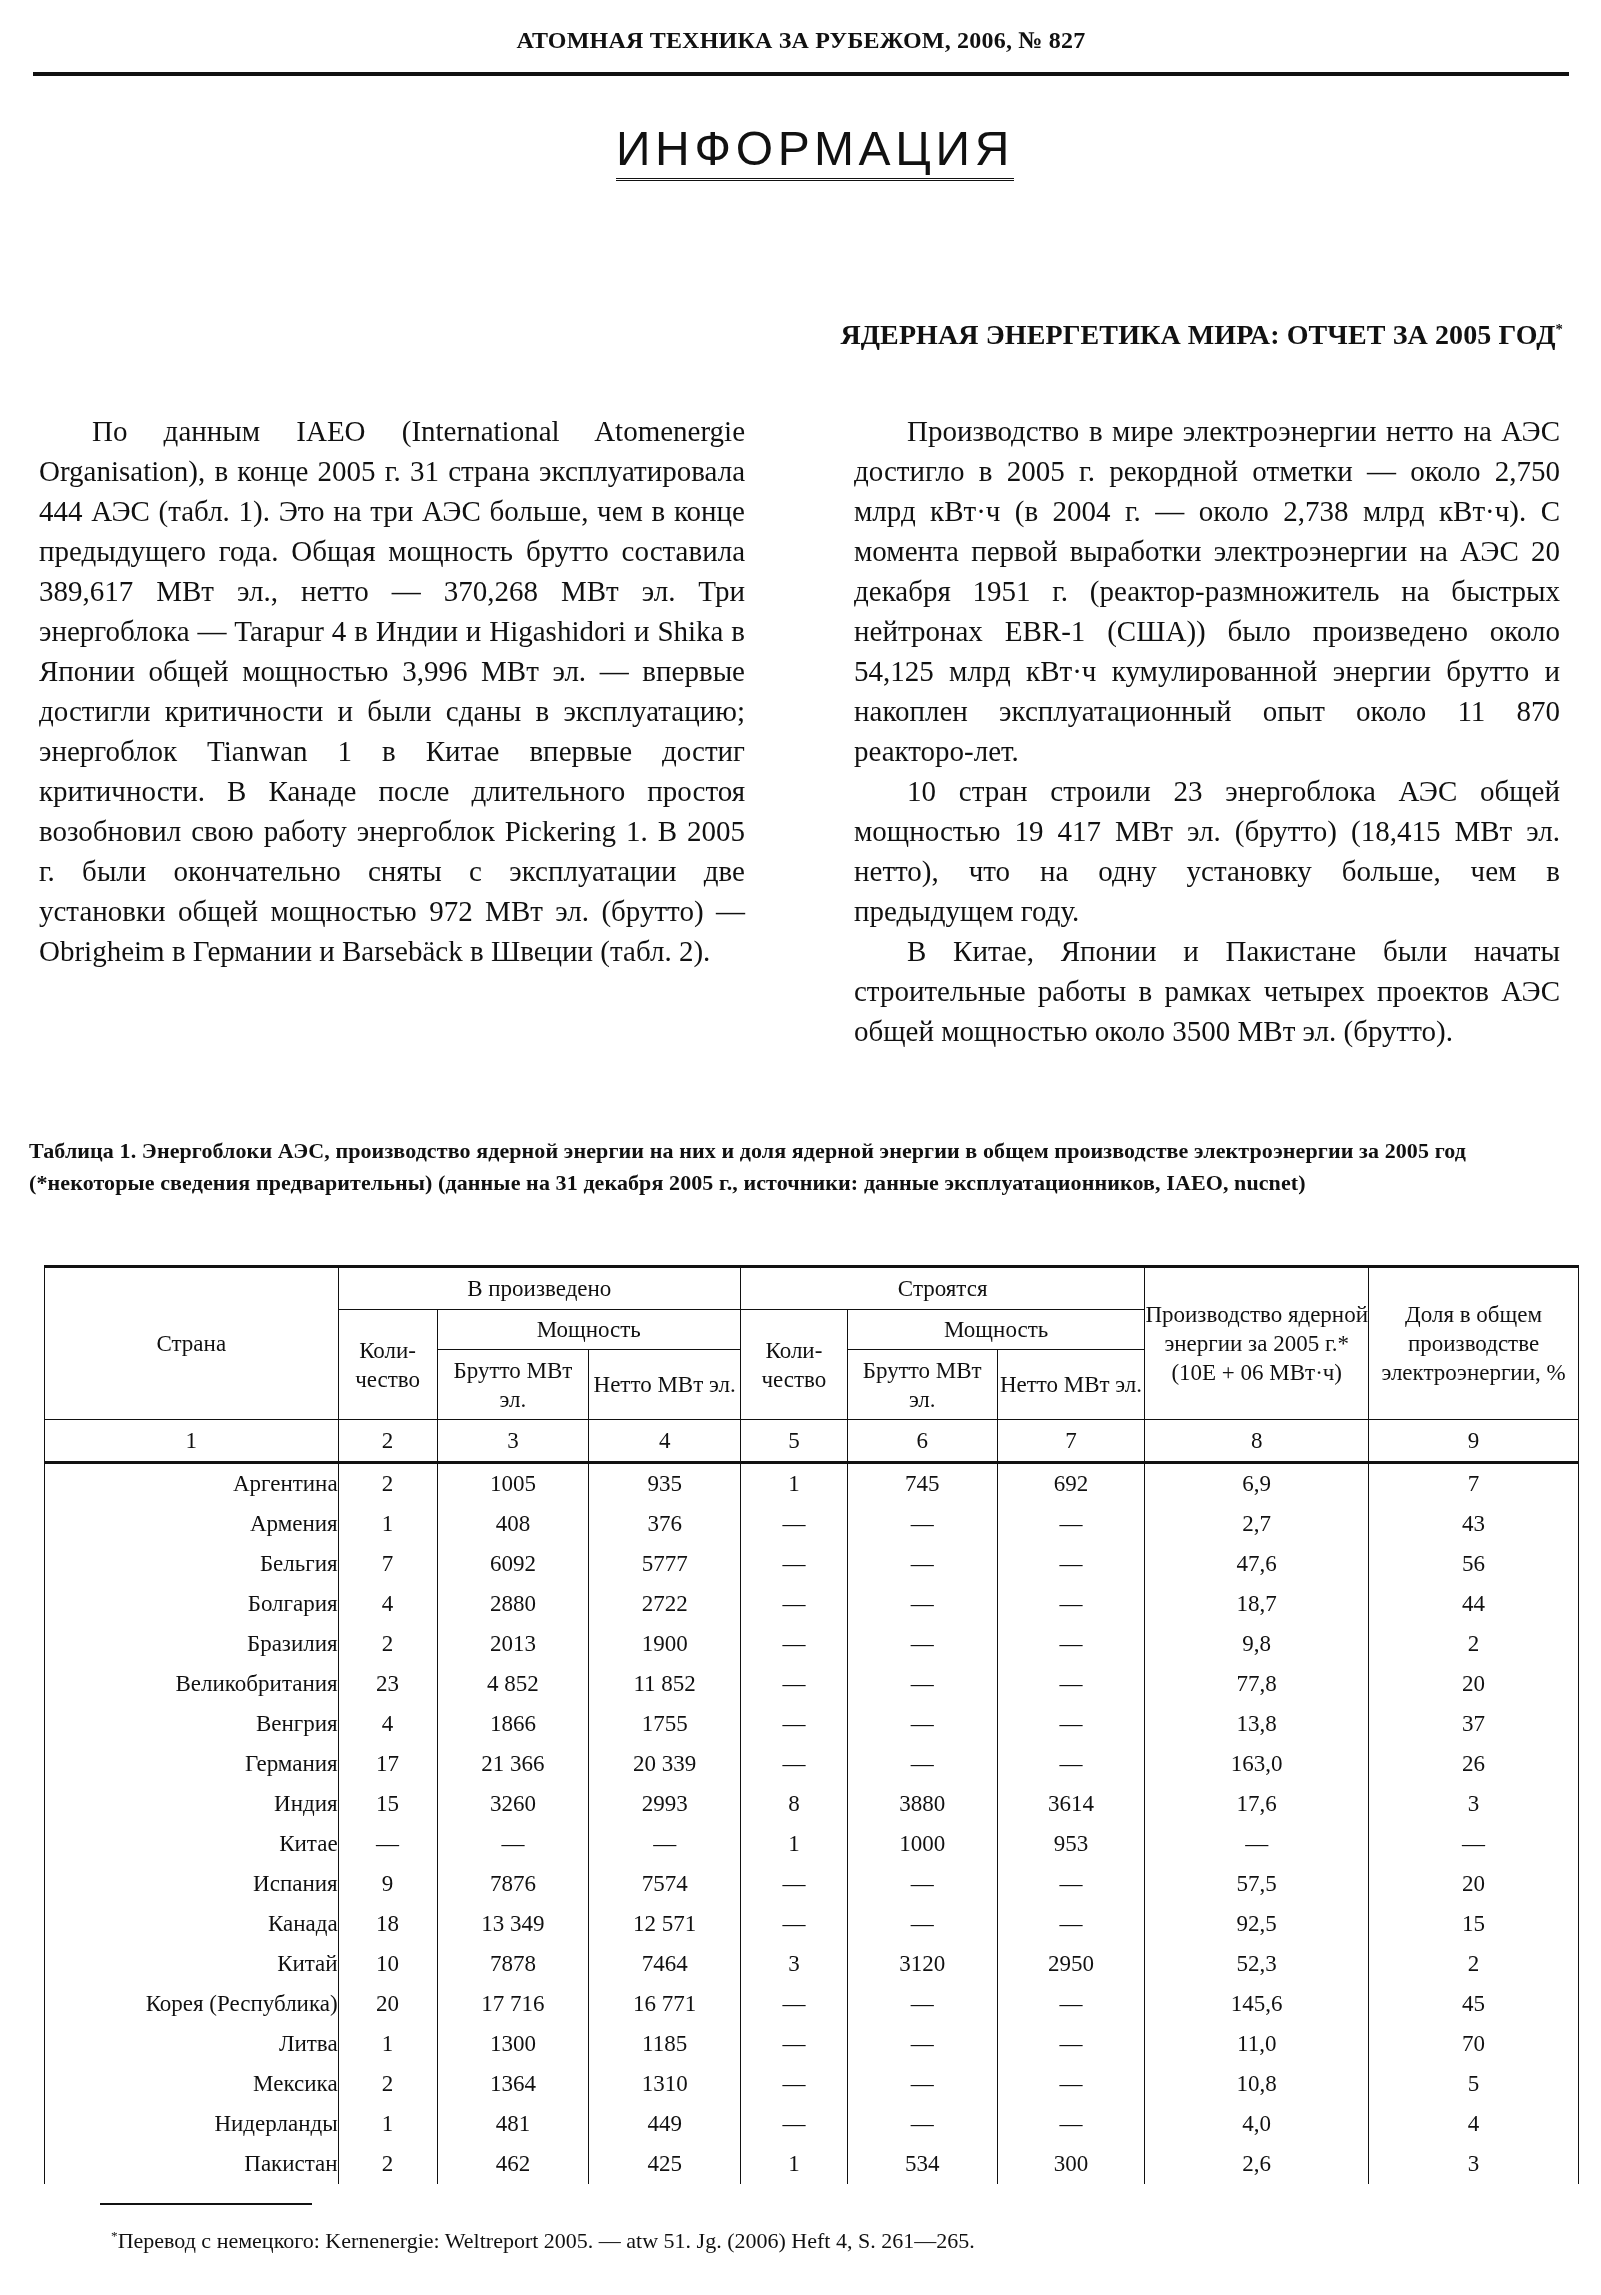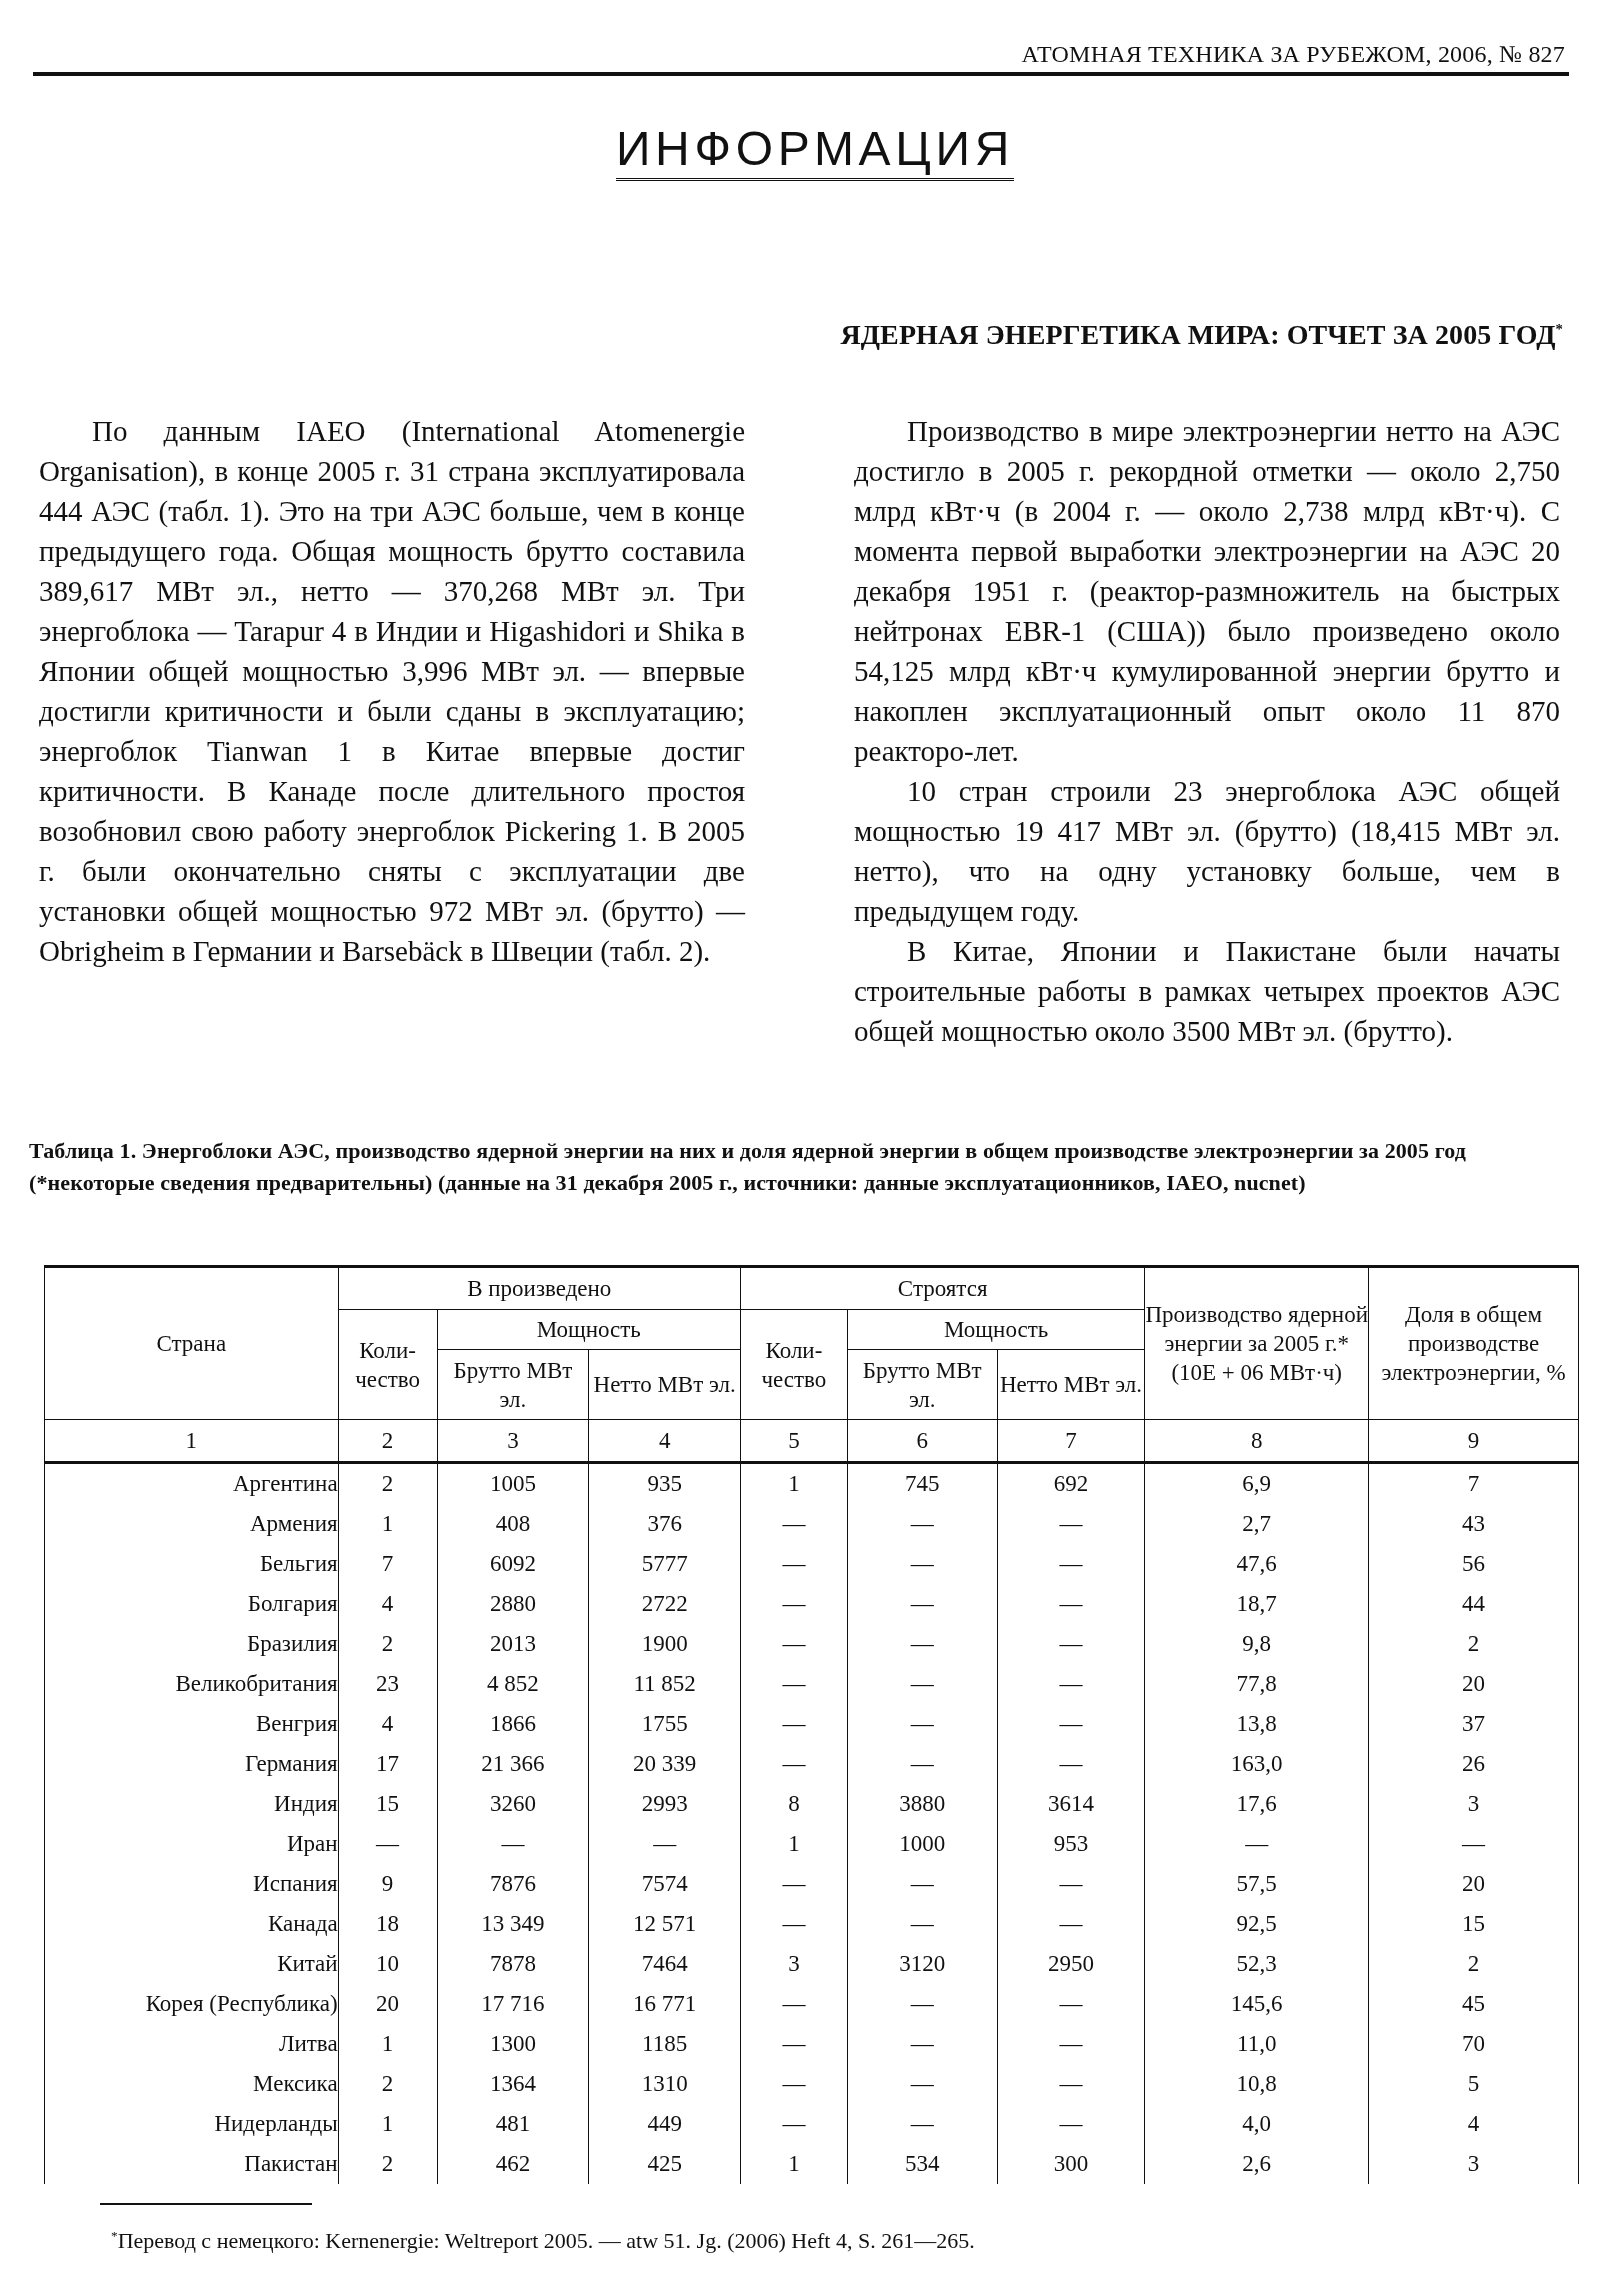--- a/index.html
+++ b/index.html
@@ -1,23 +1,23 @@
 <!DOCTYPE html>
 <html style="font-size:10.7px"><head>
 <meta charset="utf-8">
 <style>
   html, body { margin: 0; padding: 0; background: #ffffff; }
   body {
     width: 1602px; height: 2295px; position: relative; overflow: hidden;
     font-family: "Liberation Serif", "DejaVu Serif", serif; color: #111;
   }
   .running-head {
-    position: absolute; left: 37px; right: 37px; top: 41px;
-    font-size: 24px; display: flex; justify-content: flex-end;
-    transform: scaleX(1); letter-spacing: 0.2px;
+    position: absolute; left: 37px; right: 37px; top: 27px;
+    font-size: 24px; display: flex; justify-content: center;
+    transform: scaleX(1); letter-spacing: 0.2px; font-weight: bold;
   }
   .head-rule {
     position: absolute; left: 33px; right: 33px; top: 72px;
     height: 0; border-top: 4px solid #111;
   }
   .section-title {
     position: absolute; left: 0; right: 0; top: 125px; text-align: center; padding-left: 28px;
   }
   .section-title span {
     display: inline-block;
@@ -235,21 +235,21 @@
         <td>15</td>
         <td>3260</td>
         <td>2993</td>
         <td>8</td>
         <td>3880</td>
         <td>3614</td>
         <td>17,6</td>
         <td>3</td>
       </tr>
       <tr>
-        <td class="country">Иран</td>
+        <td class="country">Китае</td>
         <td>—</td>
         <td>—</td>
         <td>—</td>
         <td>1</td>
         <td>1000</td>
         <td>953</td>
         <td>—</td>
         <td>—</td>
       </tr>
       <tr>

